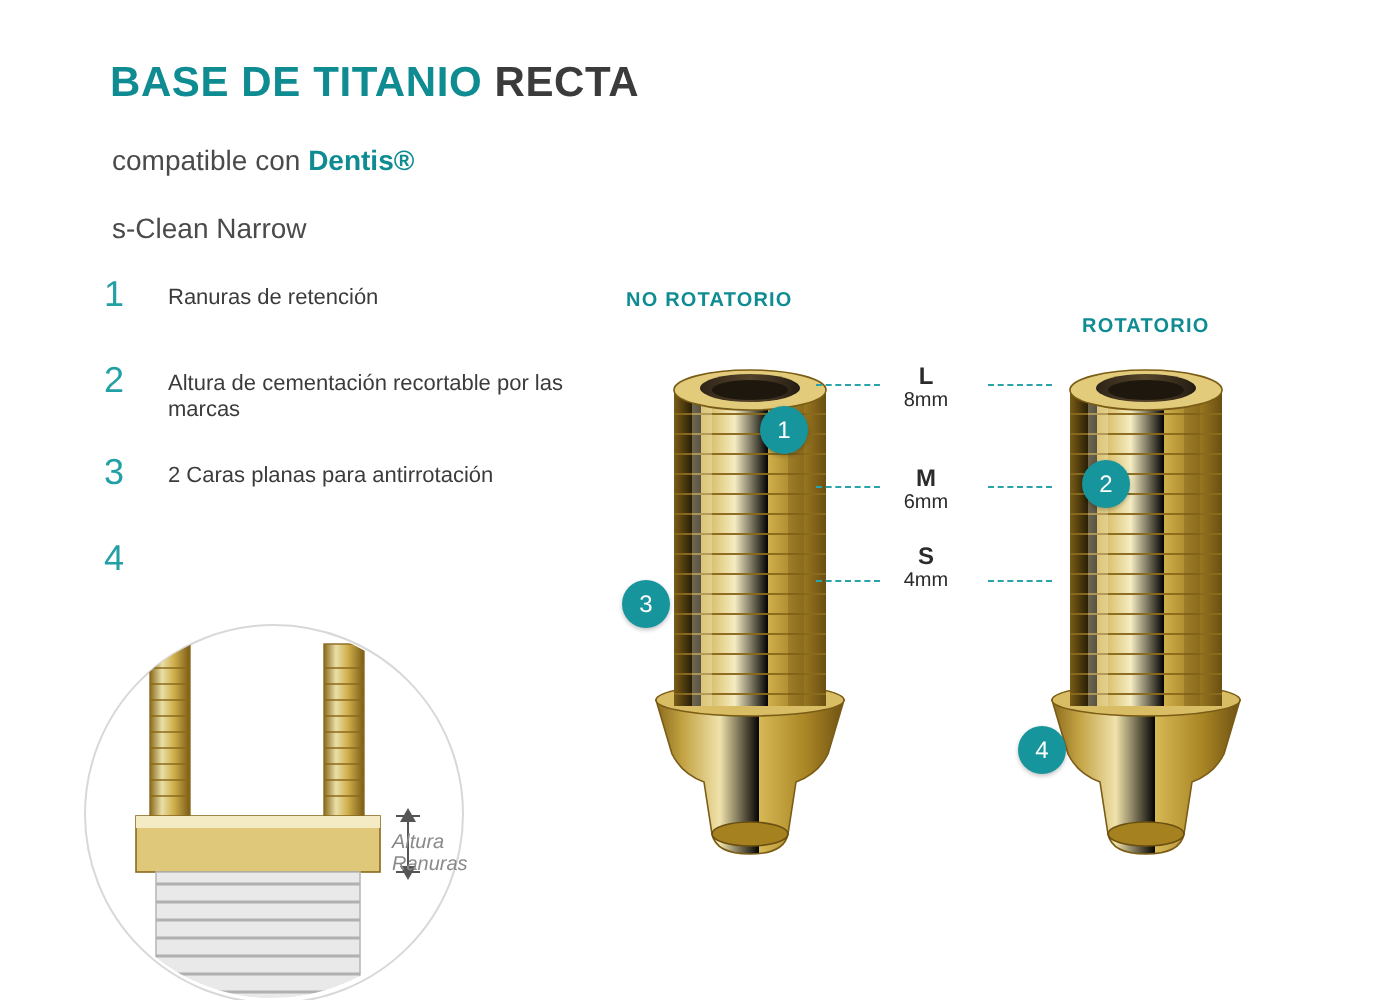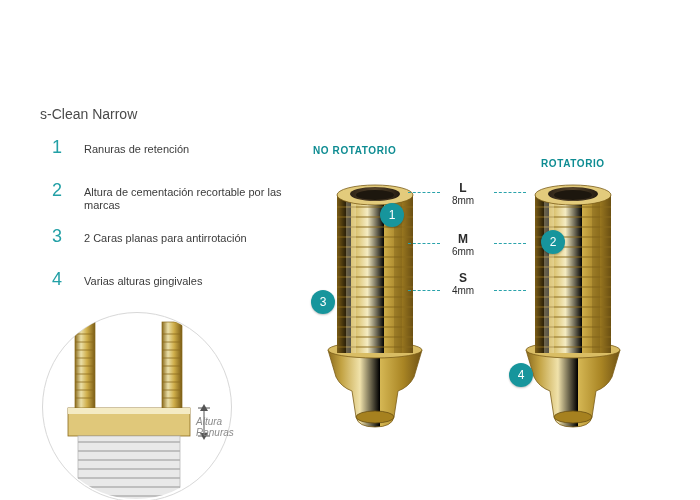--- a/index.html
+++ b/index.html
@@ -40,21 +40,21 @@
     color: #4a4a4a;
     white-space: nowrap;
   }
   .subtitle .brand {
     color: #0e8c92;
     font-weight: bold;
   }
 
   .model {
     position: absolute;
-    left: 40px;
+    left: 56px;
     top: 106px;
     font-size: 14px;
     color: #4a4a4a;
     white-space: nowrap;
   }
 
   
   .features {
     position: absolute;
     left: 52px;
@@ -164,40 +164,45 @@
     font-style: italic;
     color: #8a8a8a;
     line-height: 11px;
   }
 </style>
 </head>
 <body>
 
 <div class="page">
 
-
+  <div class="title">
+    <span class="t1">BASE DE TITANIO </span><span class="t2">RECTA</span>
+  </div>
+
+  <div class="subtitle">
+    <span>compatible con </span><span class="brand">Dentis®</span>
+  </div>
 
   <div class="model">s-Clean Narrow</div>
 
   <div class="features">
     <div class="feature">
       <span class="num">1</span>
       <span class="txt">Ranuras de retención</span>
     </div>
     <div class="feature">
       <span class="num">2</span>
       <span class="txt">Altura de cementación recortable por las marcas</span>
     </div>
     <div class="feature">
       <span class="num">3</span>
       <span class="txt">2 Caras planas para antirrotación</span>
     </div>
     <div class="feature">
       <span class="num">4</span>
-      <span class="txt">Varias alturas gingivales</span>
     </div>
   </div>
 
   <div class="col-caption" id="cap-left">NO ROTATORIO</div>
   <div class="col-caption" id="cap-right">ROTATORIO</div>
 
   <svg class="abut" style="left:310px; top:165px;" width="130" height="275" viewBox="0 0 130 275">
     <defs>
       <linearGradient id="goldA" x1="0" y1="0" x2="1" y2="0">
         <stop offset="0%" stop-color="#8a6a1c"></stop>

